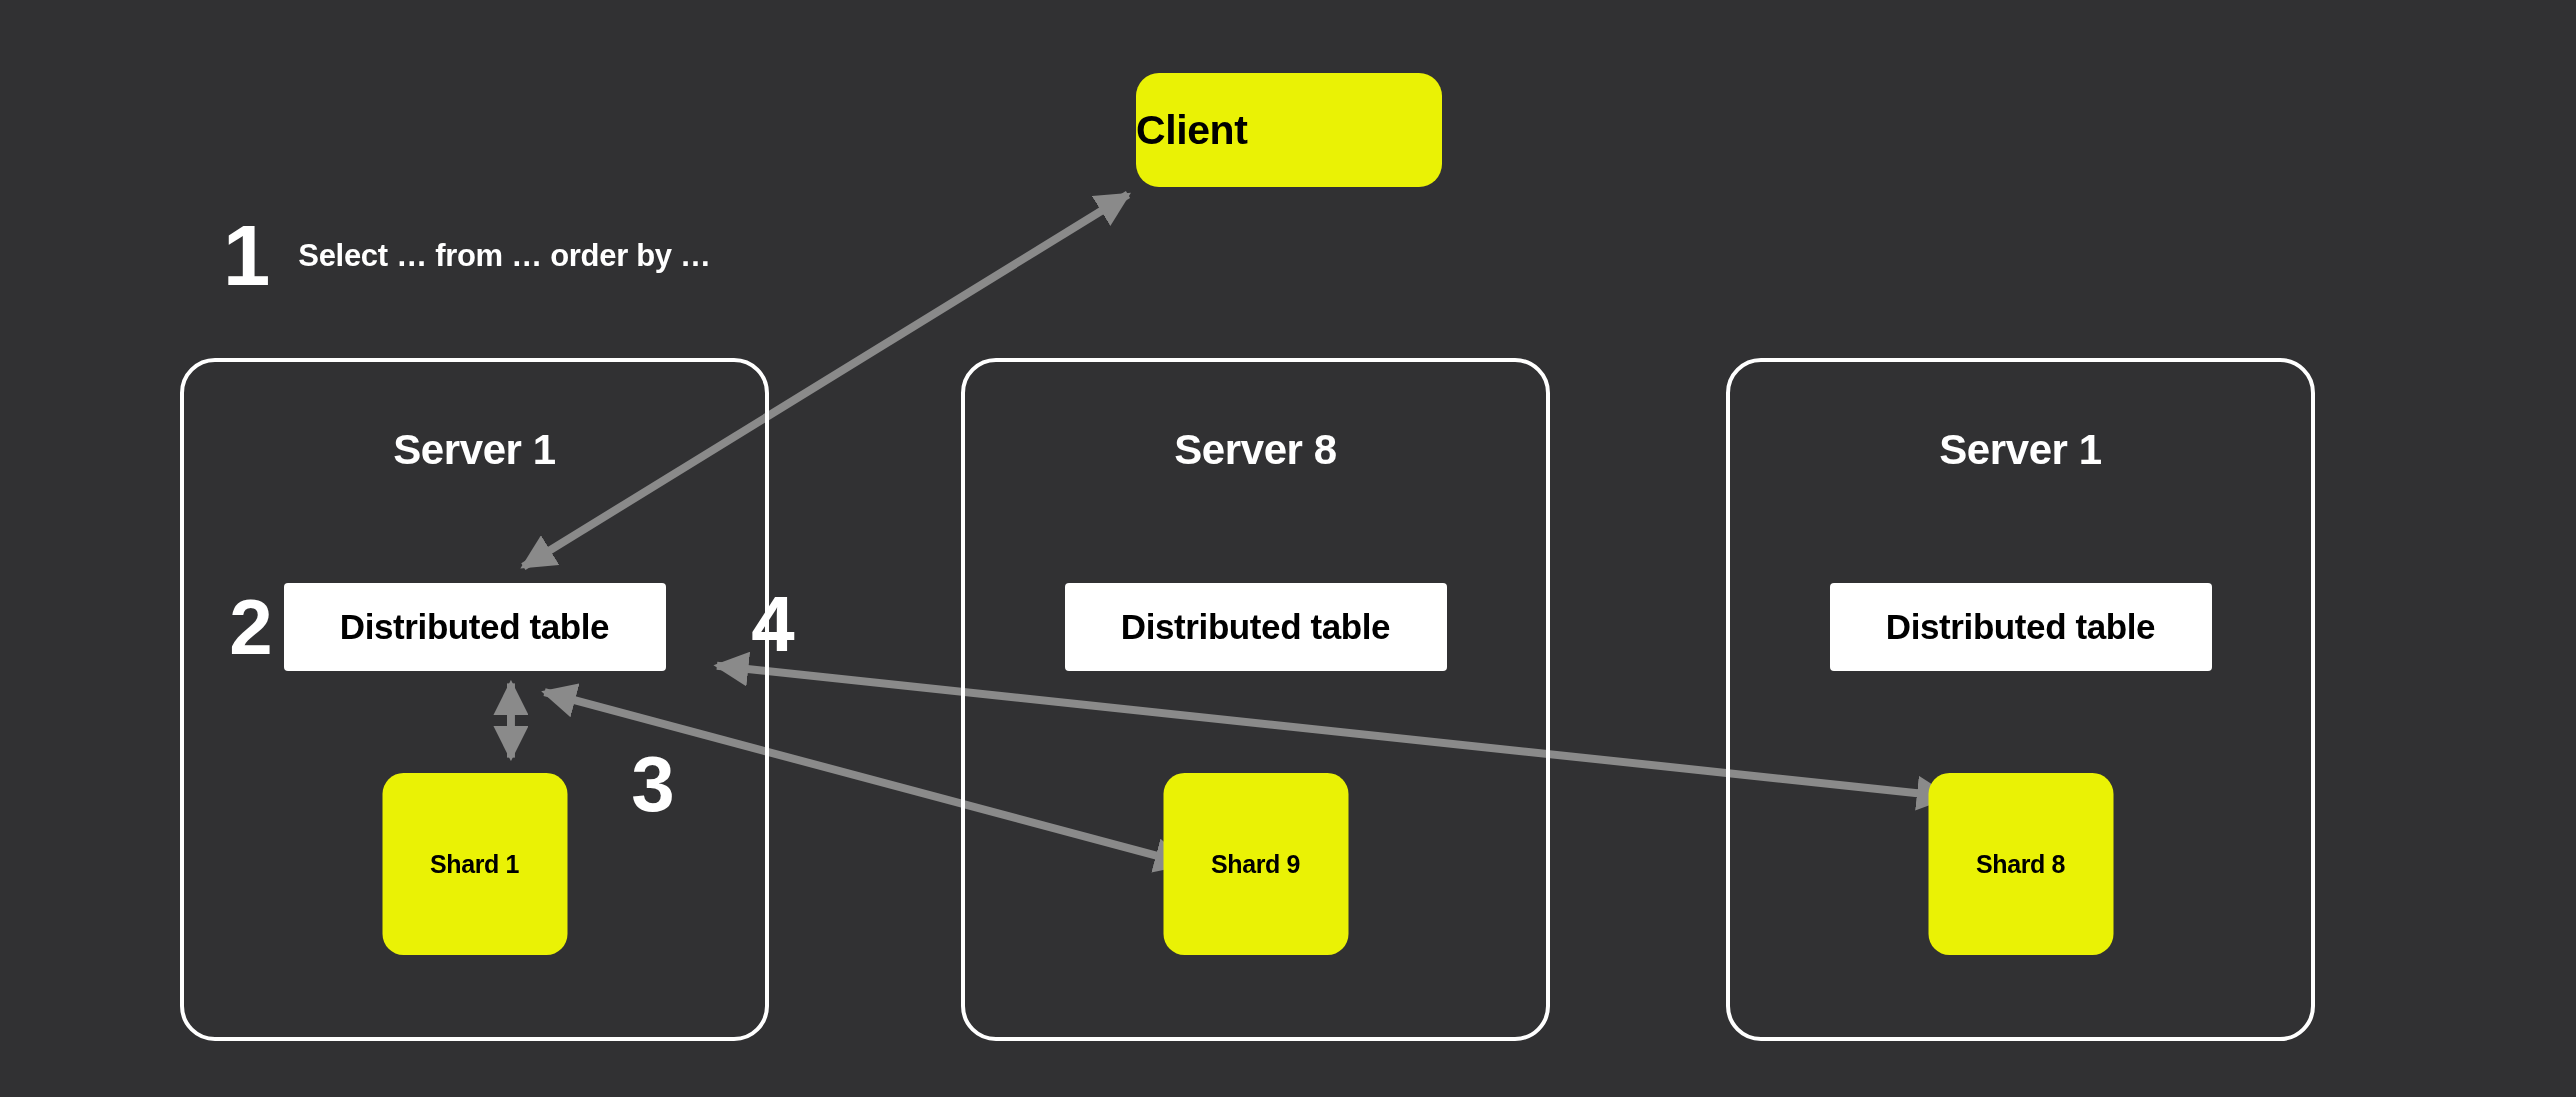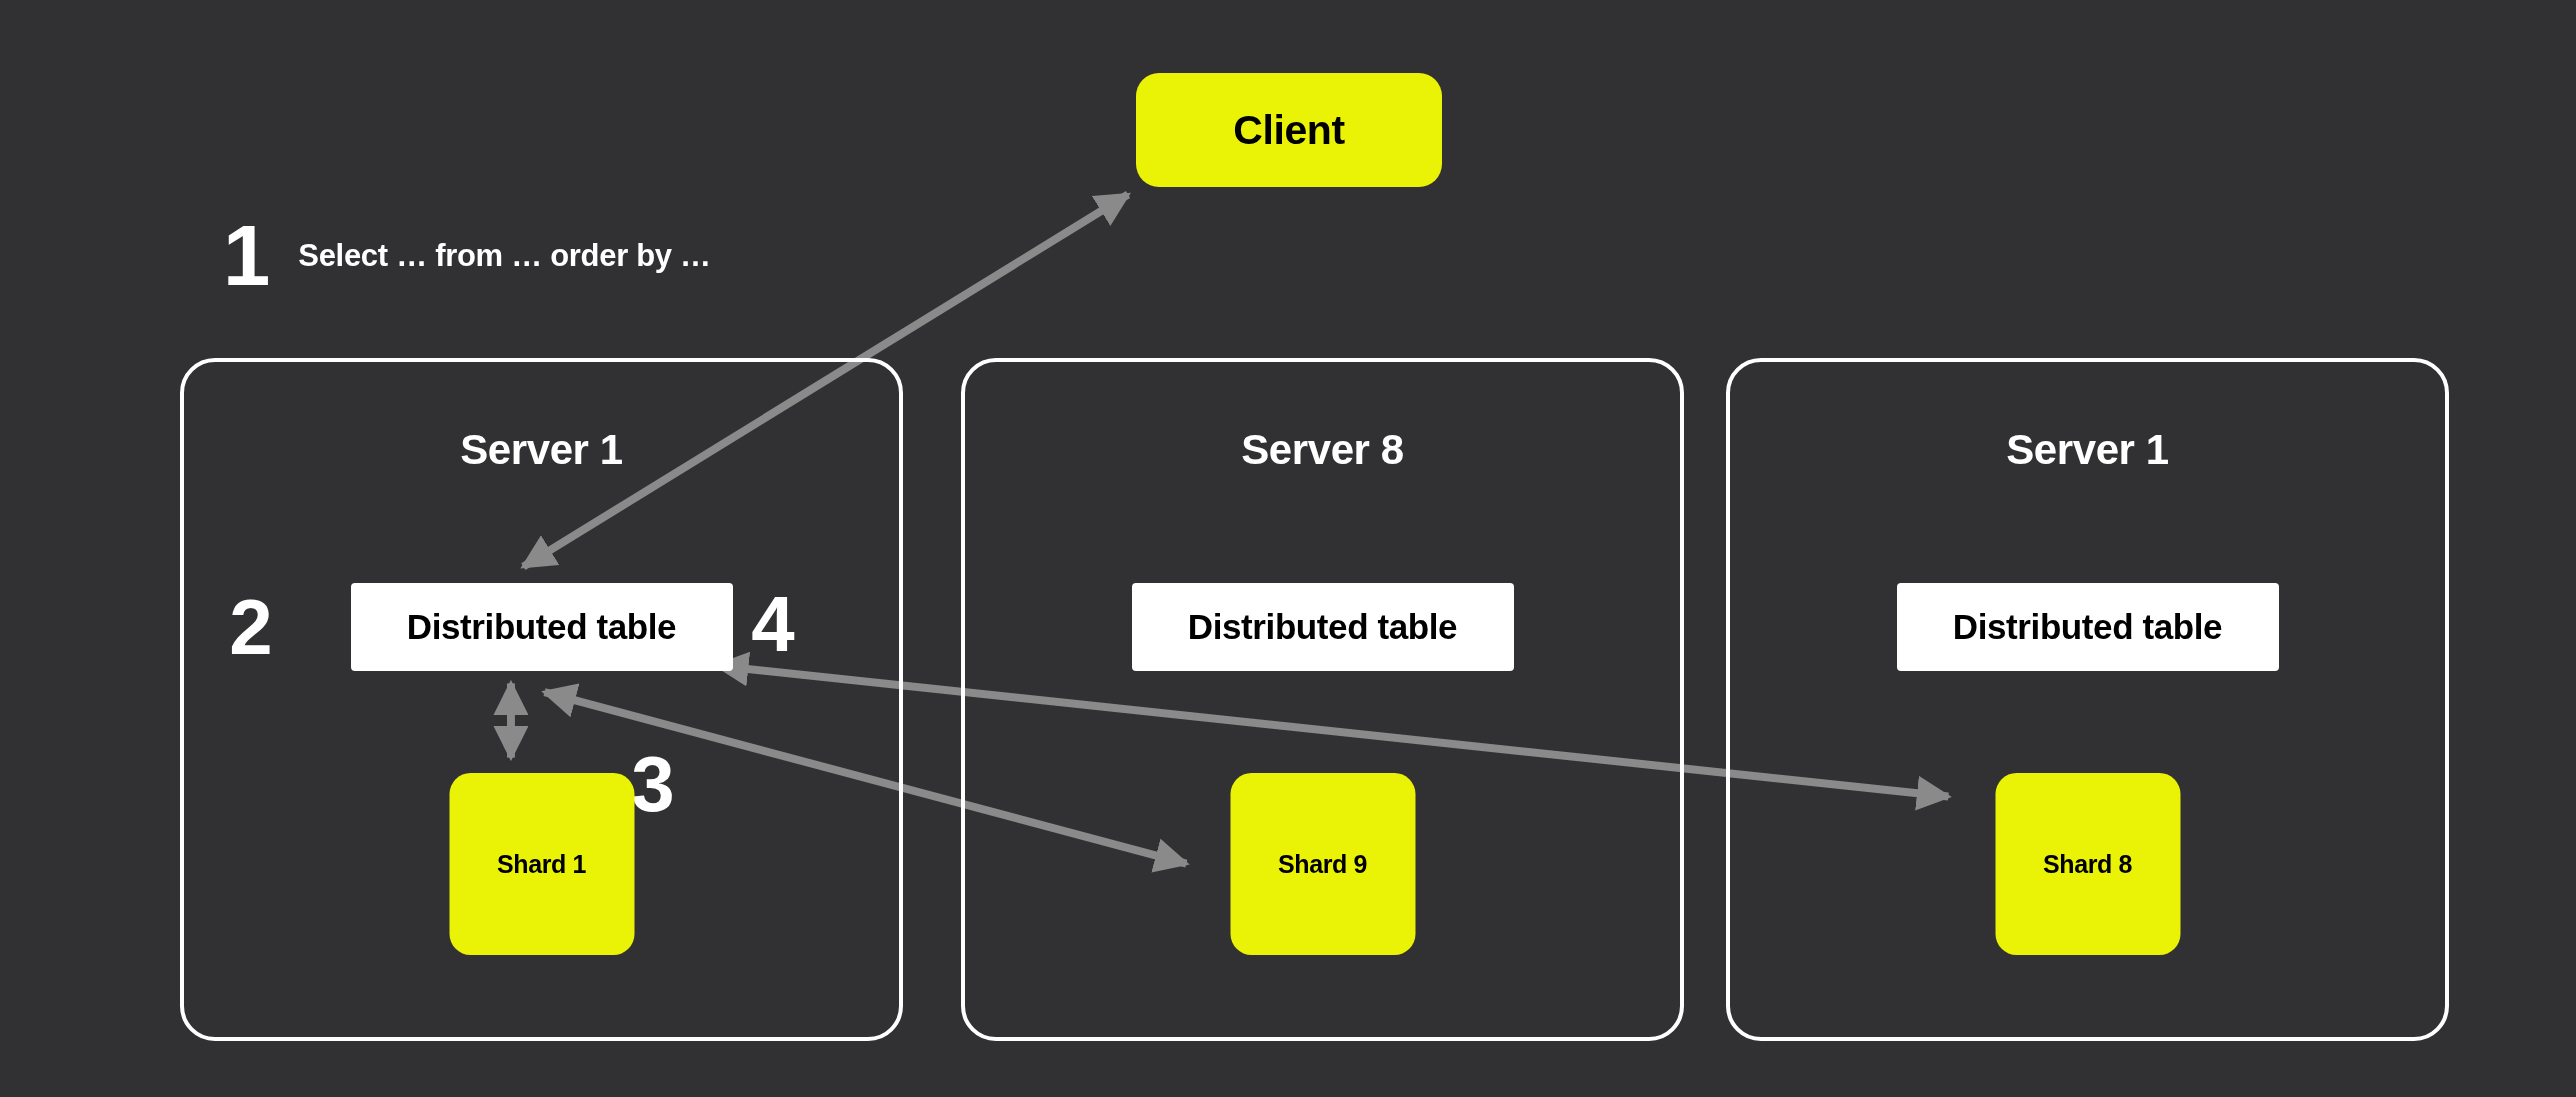--- a/index.html
+++ b/index.html
@@ -21,21 +21,21 @@
     width:2576px;height:1098px;
     background:var(--color-background,#313133);
     overflow:hidden;
   }
 
   
   .client-box{
     position:absolute;left:1136px;top:73px;width:306px;height:114px;
     background:var(--color-accent-yellow,#EAF205);
     border-radius:23px;
-    display:flex;align-items:center;justify-content:center;
+    display:flex;align-items:center;
   }
   .client-box .label{
     font-size:41px;font-weight:700;color:var(--color-text-dark,#000);
     letter-spacing:-0.4px;
   }
 
   
   .step1{
     position:absolute;left:223px;top:217px;
     display:flex;align-items:flex-start;
@@ -57,21 +57,21 @@
     transform:translate(-50%,-50%);
     font-size:78px;font-weight:700;line-height:1;
     color:var(--color-text-light,#fff);
   }
   .step-marker.n2{left:251px;top:627px;}
   .step-marker.n4{left:773px;top:624px;}
   .step-marker.n3{left:653px;top:784px;}
 
   
   .server{
-    position:absolute;top:358px;width:723px;height:683px;
+    position:absolute;top:358px;width:589px;height:683px;
     border:4.4px solid var(--color-box-white,#fff);
     border-radius:35px;
     padding-left:30px;
   }
   .server.s1{left:180px;}
   .server.s2{left:961px;}
   .server.s3{left:1726px;}
   .server .server-name{
     position:absolute;top:67px;left:0;width:100%;
     text-align:center;

